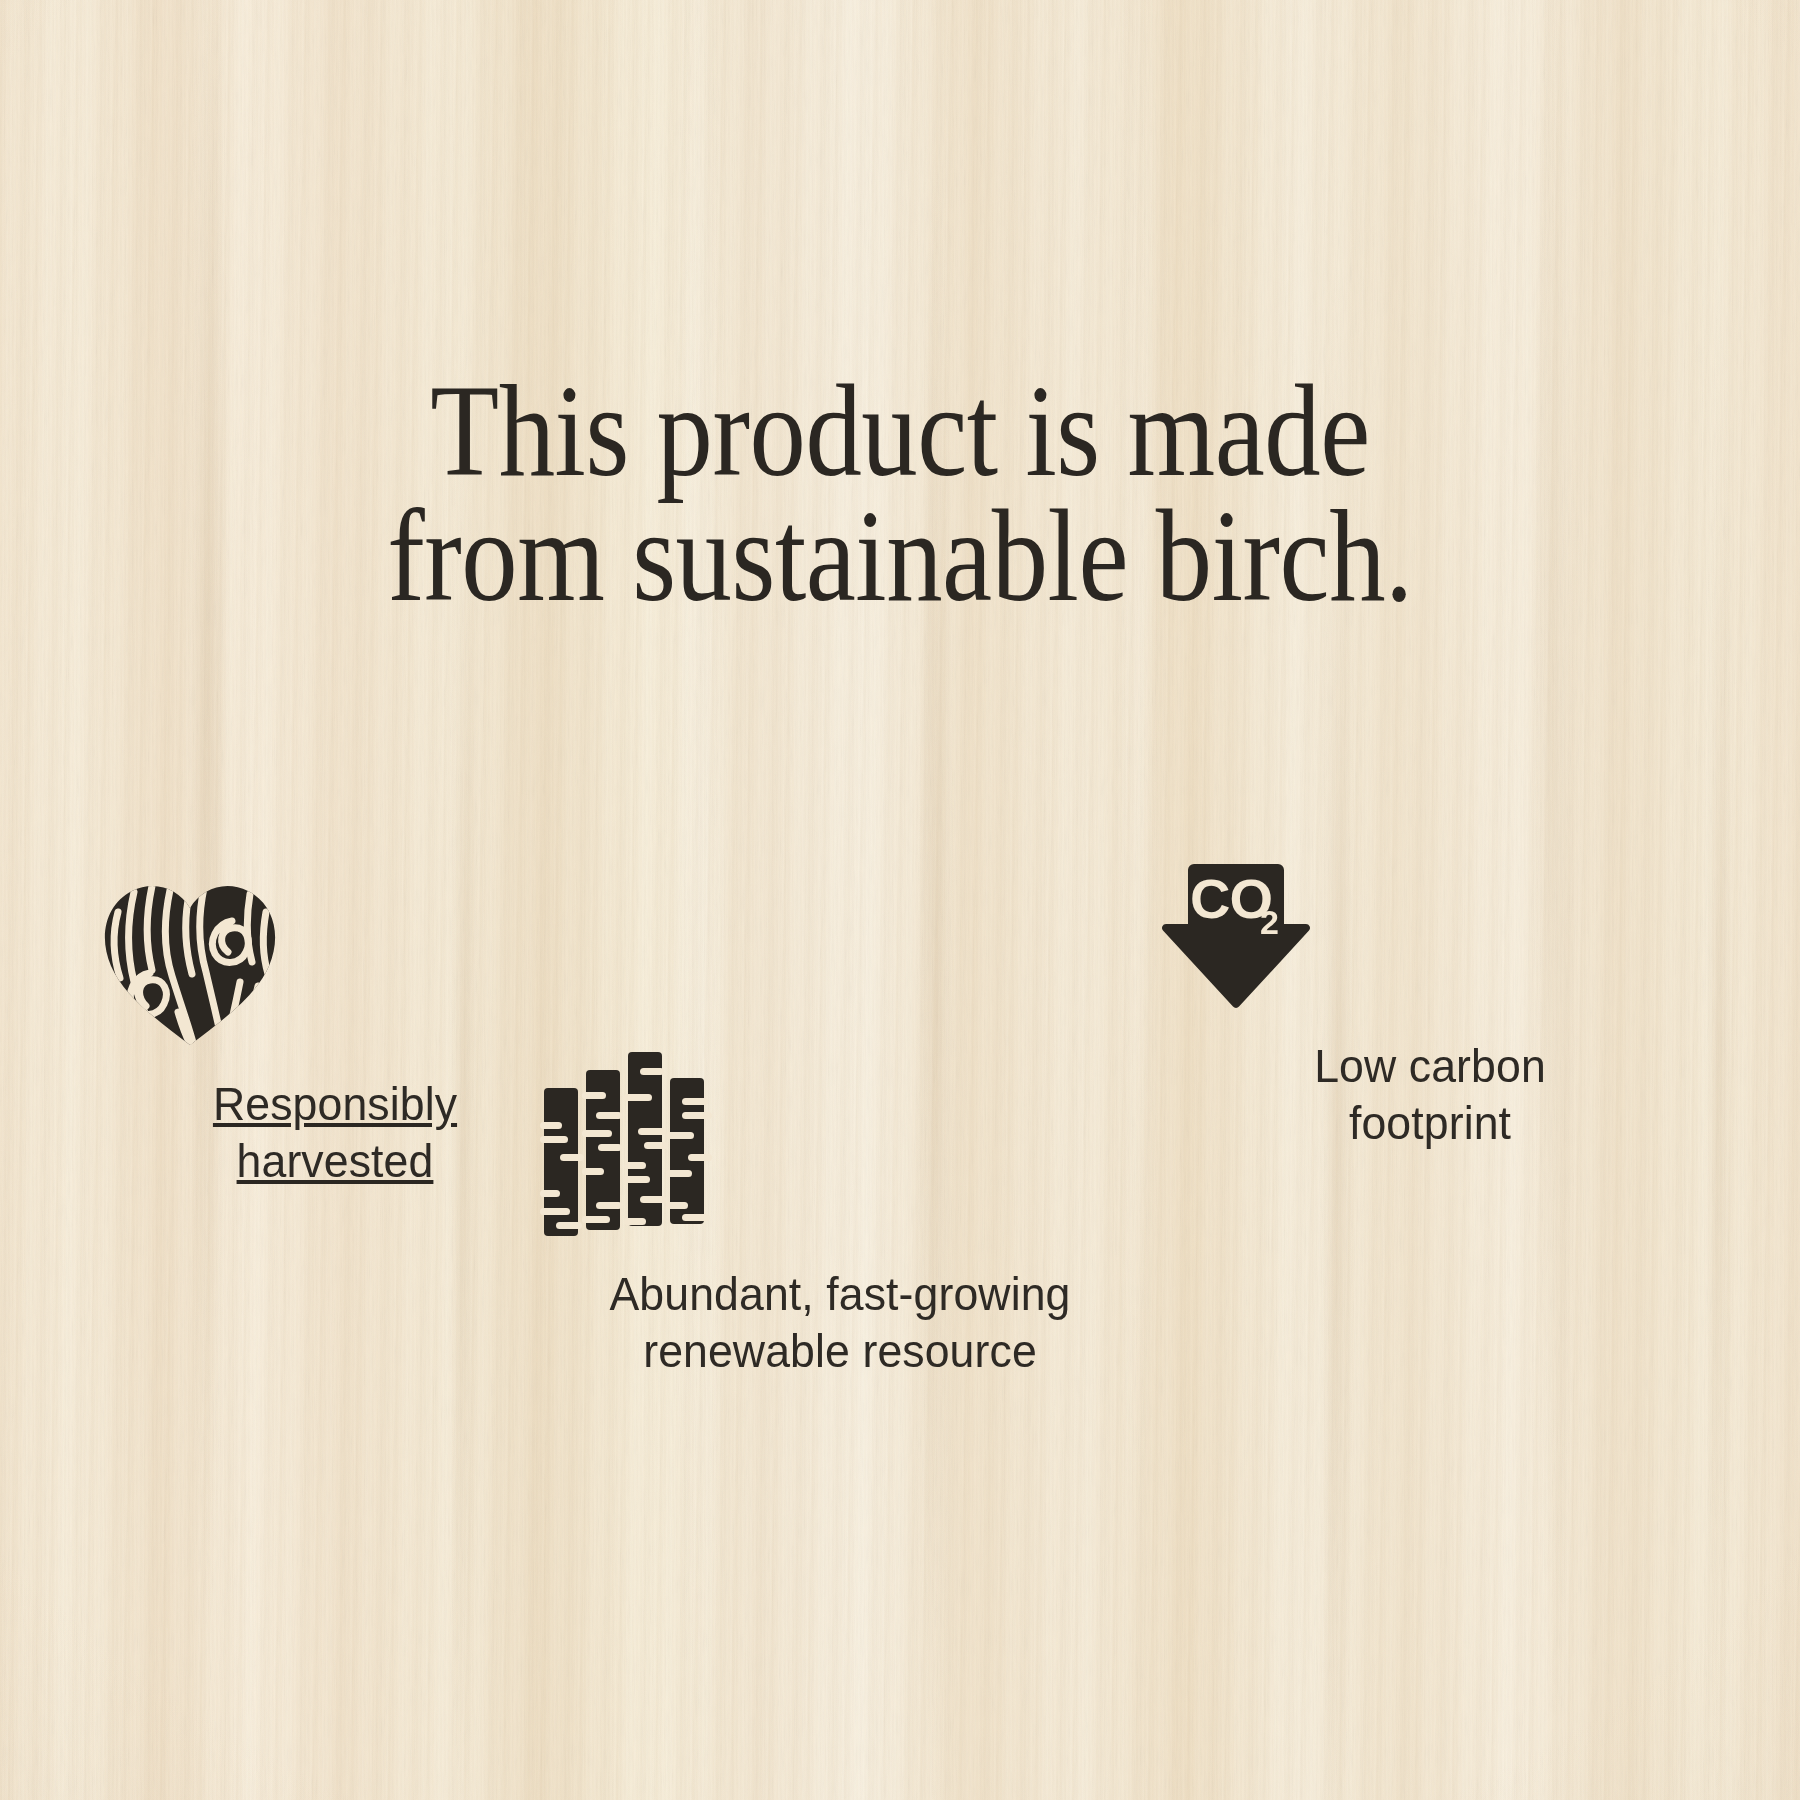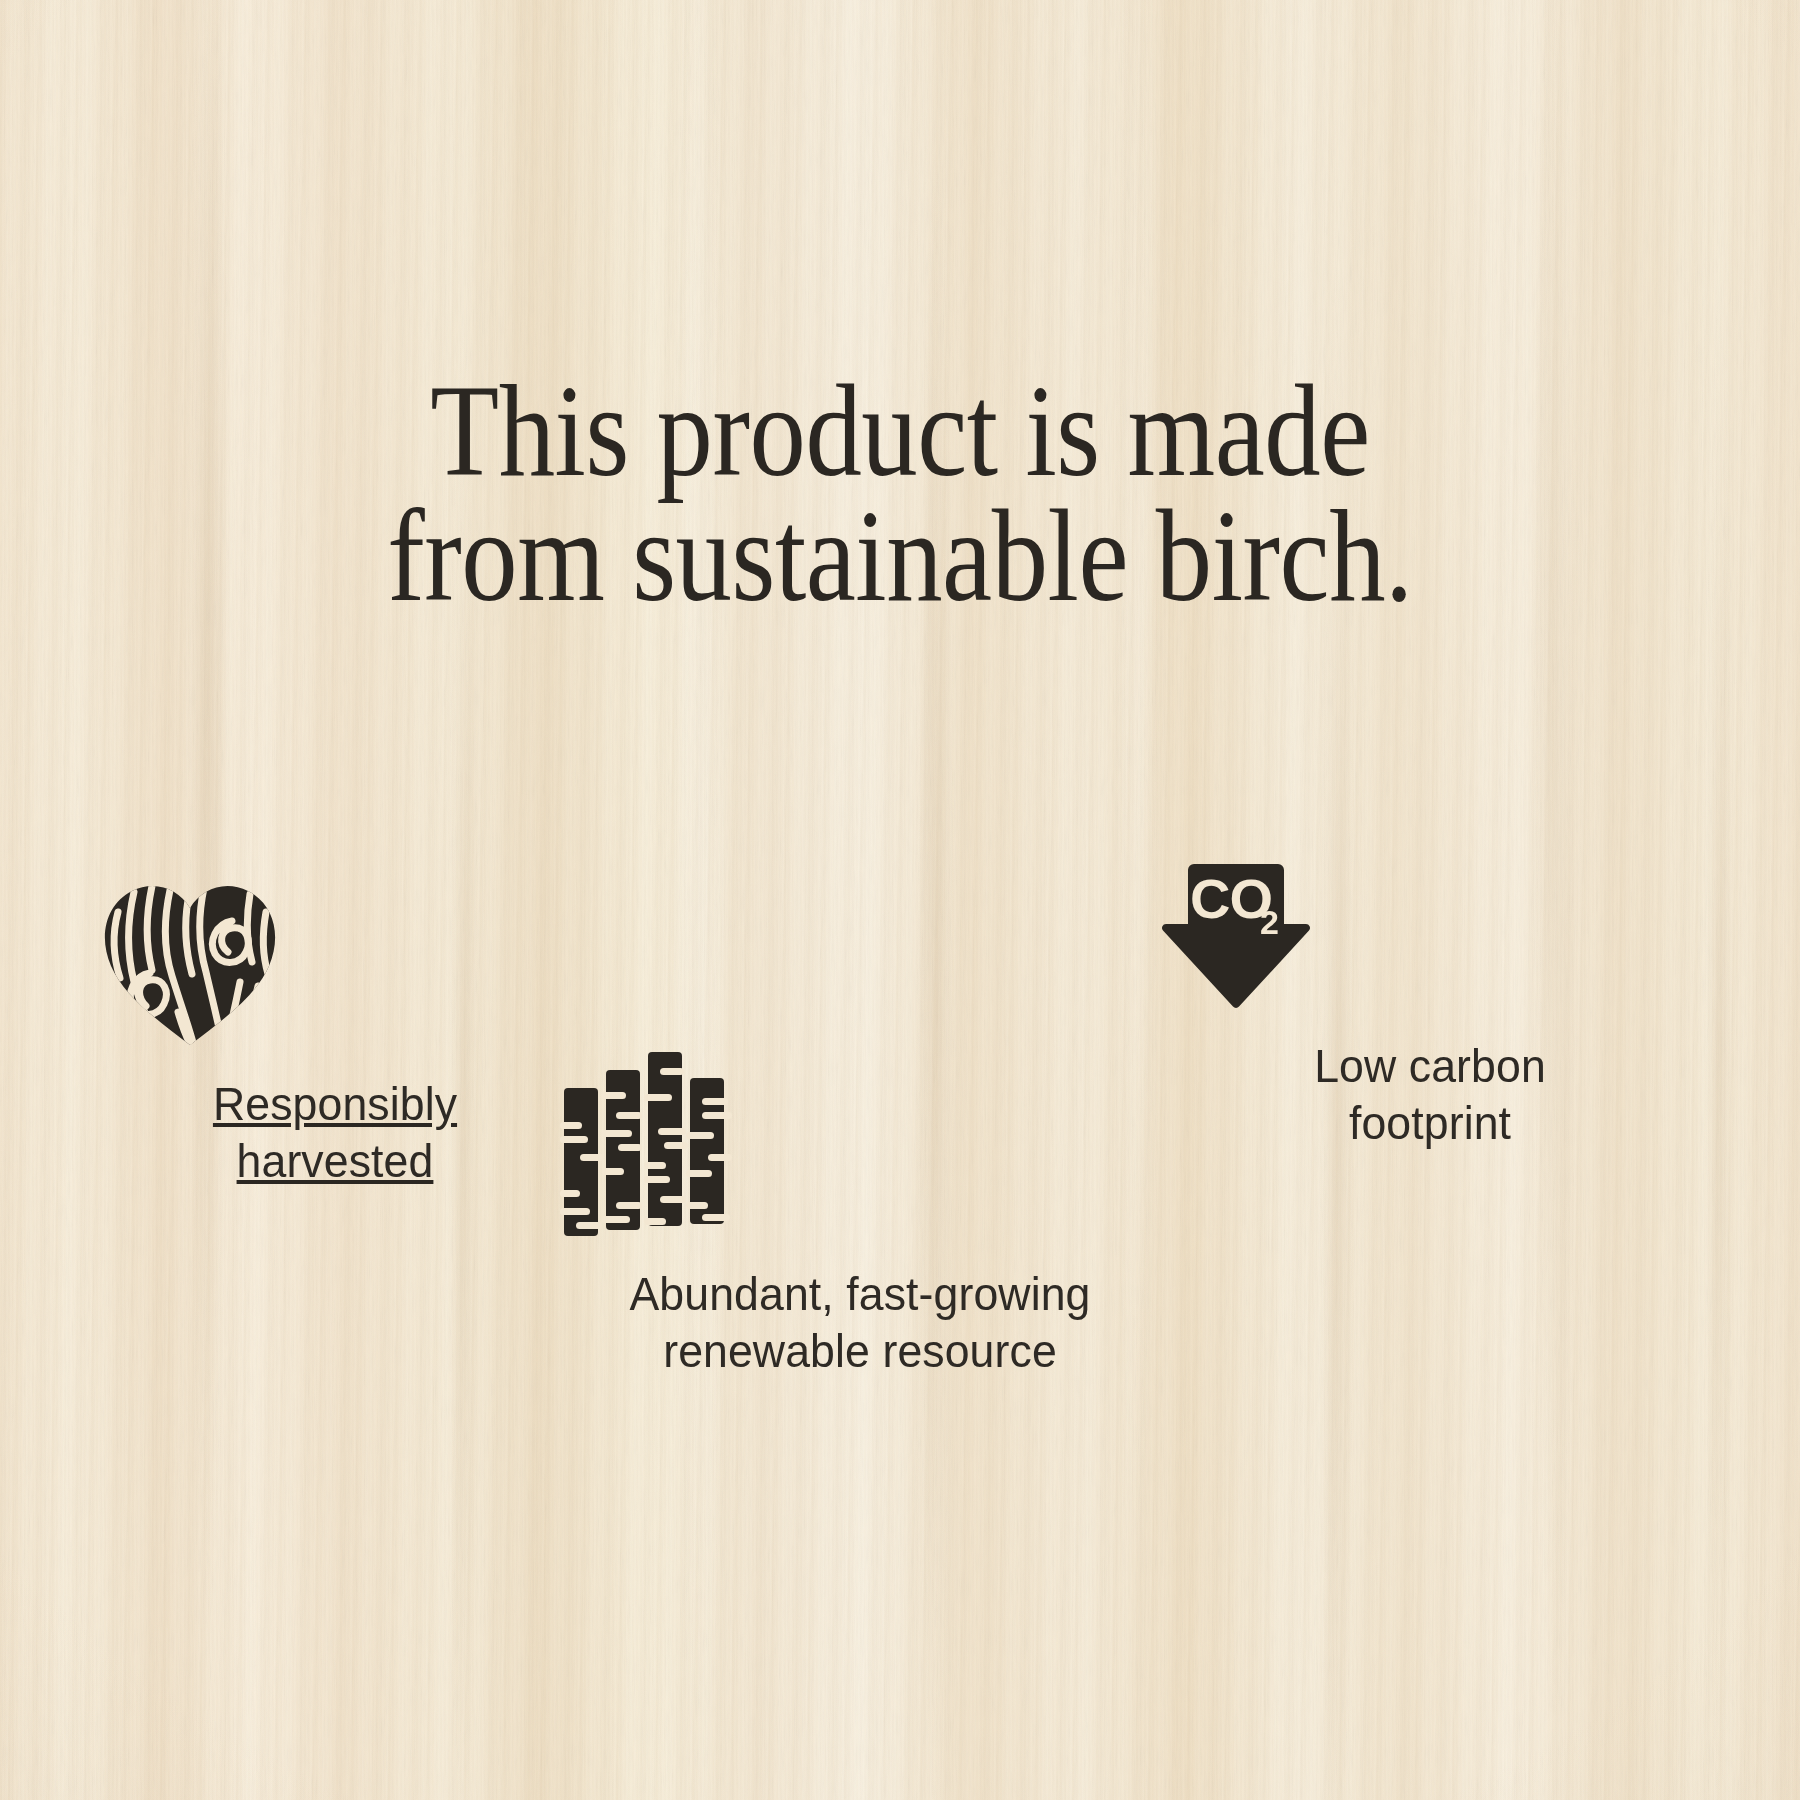--- a/index.html
+++ b/index.html
@@ -136,21 +136,21 @@
     font-size: 46px;
     line-height: 57px;
     letter-spacing: 0.1px;
     color: #2e2a25;
     white-space: pre-line;
     transform: scaleX(0.97);
   }
 
   
   #feature-harvested { left: 40px;  width: 470px; top: 18px; text-decoration: underline; }
-  #feature-renewable { left: 500px; width: 600px; top: 190px; }
+  #feature-renewable { left: 480px; width: 600px; top: 190px; }
   #feature-carbon    { left: 1090px;width: 560px; top: 0px;  }
 
   svg { display: block; }
 </style>
 </head>
 <body>
 
 <div id="poster">
 
   <div class="wood-base"></div>

